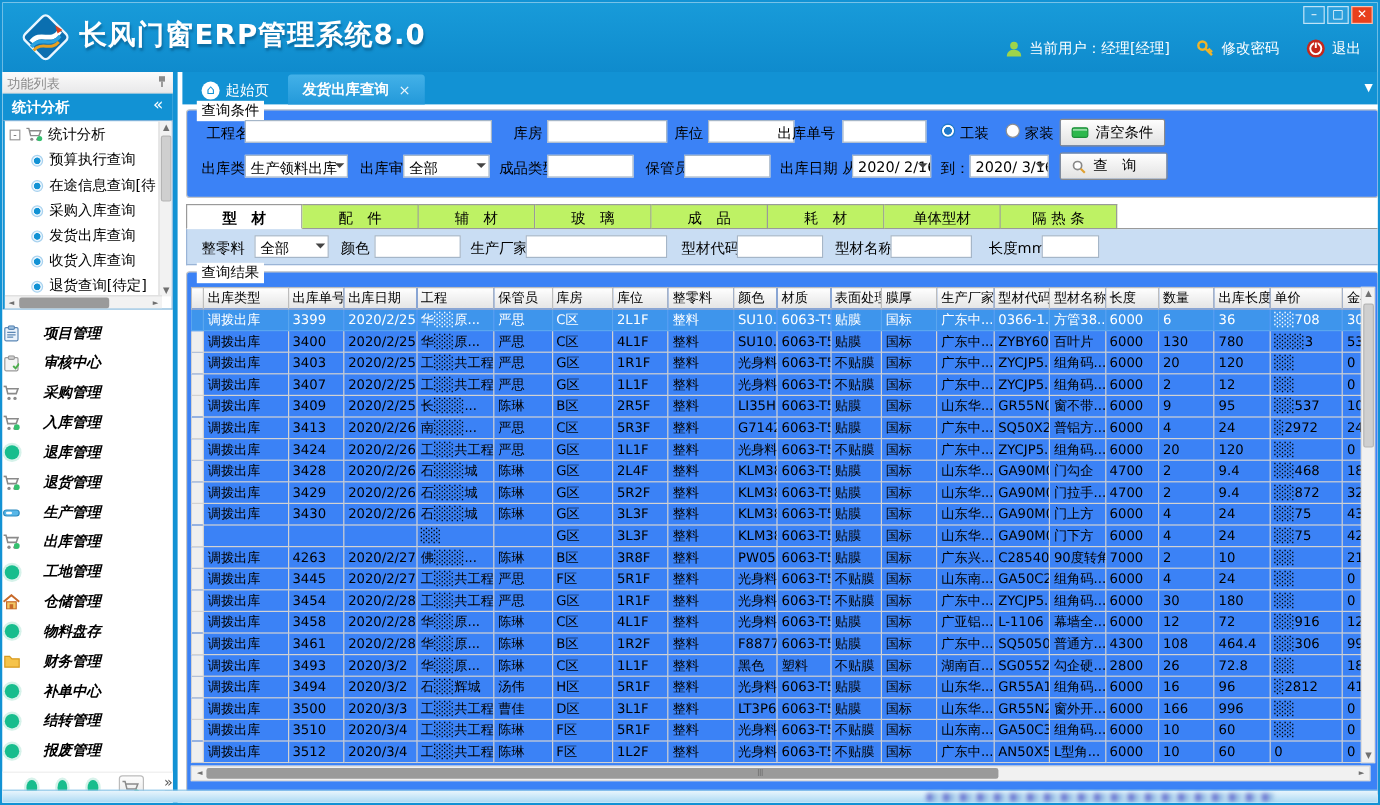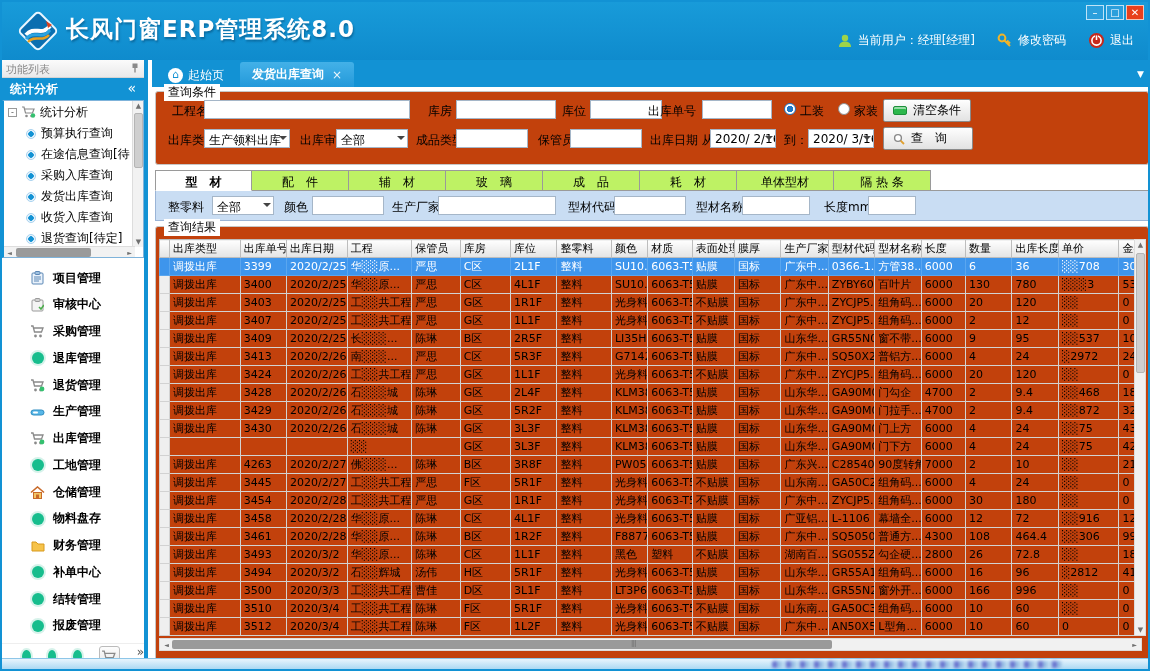--- a/index.html
+++ b/index.html
@@ -35,21 +35,21 @@
   .t-dot{width:10px;height:10px;border-radius:50%;border:1px solid #a8d2ef;flex:0 0 auto;
          background:radial-gradient(circle,#1292d4 0 2.5px,#eaf5fd 3px);}
   .t-label{overflow:hidden;}
   .tree-vscroll{position:absolute;right:0;top:0;width:11px;height:146px;background:#f2f2f2;border-left:1px solid #ddd;}
   .tree-hscroll{position:absolute;left:0;bottom:0;width:131px;height:11px;background:#f2f2f2;border-top:1px solid #ddd;}
   .sb-arrow{position:absolute;font-size:7px;color:#707070;width:11px;text-align:center;}
   .thumb-v{position:absolute;left:1px;width:9px;background:#cfcfcf;border:1px solid #b5b5b5;border-radius:2px;}
   .thumb-h{position:absolute;top:1px;height:9px;background:#9a9a9a;border-radius:2px;}
   .menulist{position:absolute;left:0;top:200px;width:142px;height:382px;display:flex;flex-direction:column;
             justify-content:space-between;padding:6px 0 4px 0;}
-  .menu-item{display:flex;align-items:center;gap:8px;height:24px;padding-left:28px;font-weight:bold;font-size:12px;cursor:default;}
+  .menu-item{display:flex;align-items:center;gap:19px;height:24px;padding-left:0;font-weight:bold;font-size:12px;cursor:default;font-style:italic;}
   .menu-item .mi-ic{width:15px;display:inline-flex;justify-content:center;}
   .ic-dot{width:12px;height:12px;border-radius:50%;background:#17bd8d;box-shadow:0 0 0 2px #d6f2ea;}
   .dotsbar{position:absolute;left:0;bottom:2px;width:142px;height:26px;display:flex;align-items:center;
            gap:17px;padding-left:20px;border-top:1px solid #eee;background:#fff;}
   .dotsbar .ic-dot{width:13px;height:13px;}
   .more-cart{width:30px;height:22px;background:linear-gradient(#fdfdfd,#e4e4e4);border:1px solid #bbb;border-radius:3px;
              display:flex;align-items:center;justify-content:center;}
   .chev{color:#555;font-size:12px;line-height:9px;text-align:center;}
   
   .main{position:absolute;left:150px;top:58px;width:1000px;height:611px;background:#fff;}
@@ -57,21 +57,21 @@
   .tab-home{position:absolute;left:6px;top:3px;height:24px;display:flex;align-items:center;gap:5px;color:#fff;
             padding:0 10px;font-size:12px;}
   .home-circ{width:15px;height:15px;border-radius:50%;background:#fff;color:#1292d4;font-size:11px;
              line-height:14px;text-align:center;}
   .tab-active{position:absolute;left:88px;top:2px;height:25px;background:linear-gradient(#43b1e8,#2399da);
               border-radius:3px 3px 0 0;display:flex;align-items:center;gap:8px;color:#fff;font-weight:bold;
               padding:0 12px;font-size:12px;}
   .tab-x{font-weight:normal;font-size:12px;opacity:.9;}
   .strip-dd{position:absolute;right:8px;top:9px;color:#fff;font-size:9px;}
   
-  .fieldset{position:absolute;border:1px solid #c6c6c6;border-radius:3px;background:#c2410c;}
+  .fieldset{position:absolute;border:1px solid #c6c6c6;border-radius:3px;background:#3b82f6;}
   .legend{position:absolute;left:8px;top:-8px;background:#fff;padding:0 4px;font-size:12px;}
   .fs-query{left:3px;top:31px;width:994px;height:74px;}
   .lbl{position:absolute;font-size:12px;white-space:nowrap;}
   .inp{position:absolute;height:19px;background:#fff;border:1px solid #a5b6c8;}
   .selbox{position:absolute;height:19px;background:#fff;border:1px solid #a5b6c8;font-size:12px;
           padding:2px 14px 0 4px;white-space:nowrap;overflow:hidden;}
   .selbox .arr{position:absolute;right:2px;top:6px;width:0;height:0;border:4px solid transparent;border-top-color:#444;}
   .radio{position:absolute;width:12px;height:12px;border-radius:50%;border:1px solid #8f8f8f;background:#fff;}
   .radio.on{background:radial-gradient(circle,#1e78c8 0 3px,#fff 3.5px);border-color:#1e78c8;}
   .btn{position:absolute;height:23px;background:linear-gradient(#fefefe,#e2e2e2);border:1px solid #8a8a8a;
@@ -239,20 +239,31 @@
         </div>
         <div class="menu-item">
           <span class="mi-ic">
             <svg width="15" height="13" viewBox="0 0 15 13">
               <path d="M1 1h2l1.5 6h7L13 3H4" fill="none" stroke="#8a8a8a" stroke-width="1.3"></path>
               <circle cx="5.5" cy="11" r="1.4" fill="#8a8a8a"></circle>
               <circle cx="10.5" cy="11" r="1.4" fill="#8a8a8a"></circle>
             </svg>
           </span>
           <span>采购管理</span>
+        </div>
+        <div class="menu-item">
+          <span class="mi-ic">
+            <svg width="15" height="13" viewBox="0 0 15 13">
+              <path d="M1 1h2l1.5 6h7L13 3H4" fill="none" stroke="#8a8a8a" stroke-width="1.3"></path>
+              <circle cx="5.5" cy="11" r="1.4" fill="#8a8a8a"></circle>
+              <circle cx="10.5" cy="11" r="1.4" fill="#8a8a8a"></circle>
+              <circle cx="12" cy="10" r="2.4" fill="#35c06f"></circle>
+            </svg>
+          </span>
+          <span>入库管理</span>
         </div>
         <div class="menu-item">
           <span class="mi-ic">
             <span class="ic-dot"></span>
           </span>
           <span>退库管理</span>
         </div>
         <div class="menu-item">
           <span class="mi-ic">
             <svg width="15" height="13" viewBox="0 0 15 13">

